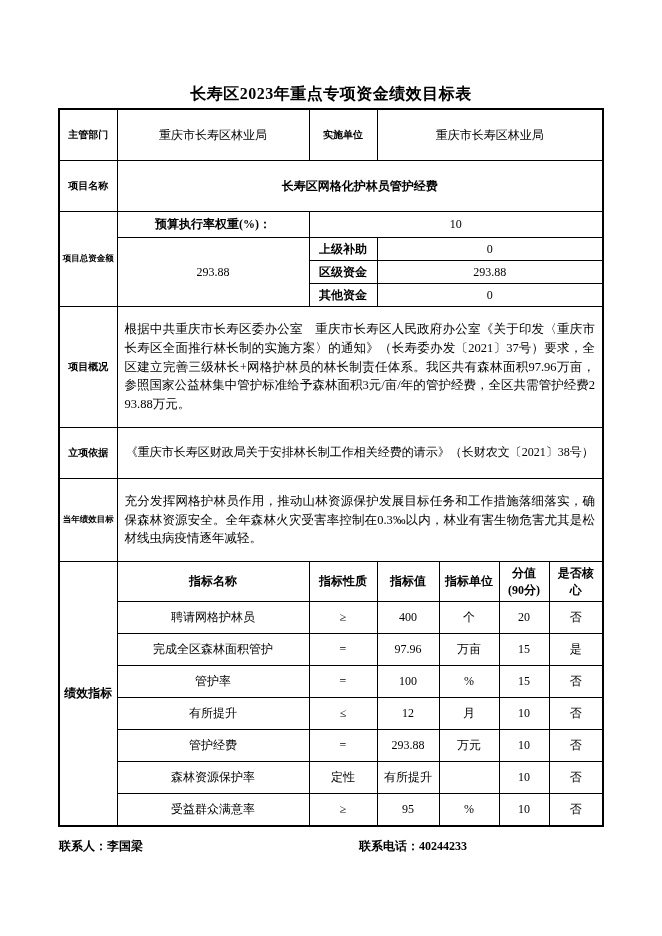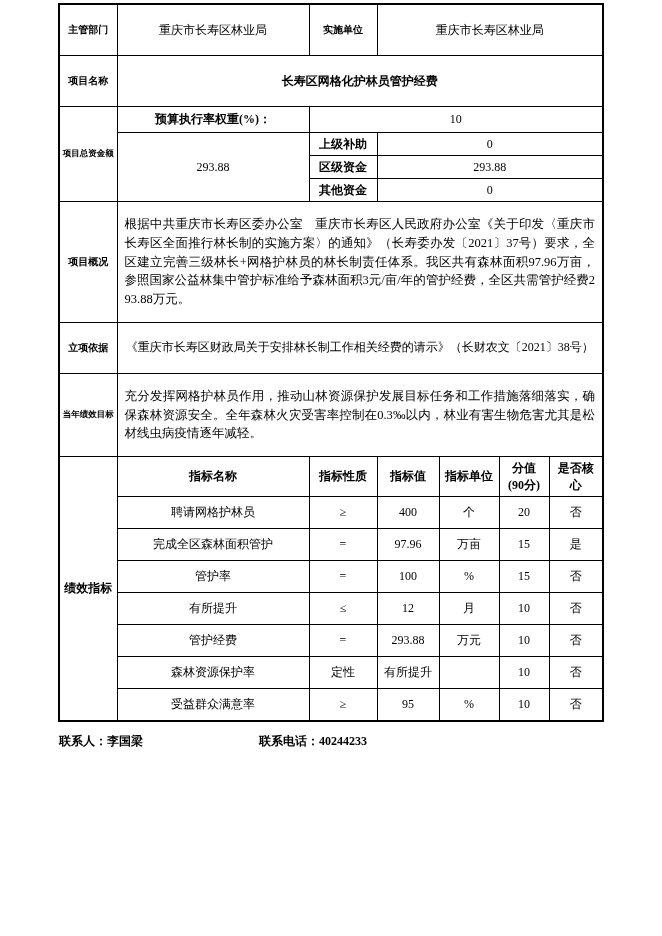--- a/index.html
+++ b/index.html
@@ -15,28 +15,29 @@
   .sub-label { font-weight: bold; }
   .project-name { font-weight: bold; }
   .text-cell { text-align: justify; font-size: 12.5px; line-height: 1.5; padding: 13px 7px; }
   .center-text { text-align: center; font-size: 12px; padding: 4px 7px; }
   .r-ind-head td { font-weight: bold; font-size: 12px; white-space: pre-line; }
   .r1 { height: 32px; } .r2 { height: 27px; } .r3 { height: 26px; }
   .r-fund { height: 23px; }
   .r-overview { height: 86px; } .r-basis { height: 40px; } .r-target { height: 64px; }
   .r-ind-head { height: 40px; } .r-ind { height: 32px; }
   .footer { width: 544px; margin: 11px auto 0; display: flex; font-size: 12px; font-weight: bold; }
-  .footer .contact { width: 200px; text-align: left; }
+  .footer .contact { width: 300px; text-align: left; }
   .footer .phone { text-align: left; }
 </style>
 </head>
 <body>
 
 <div class="page">
 
+  <div class="doc-title">长寿区2023年重点专项资金绩效目标表</div>
 
   <table class="main">
     <colgroup>
       <col style="width:58px">
       <col style="width:192px">
       <col style="width:68px">
       <col style="width:62px">
       <col style="width:60px">
       <col style="width:50px">
       <col style="width:54px">

